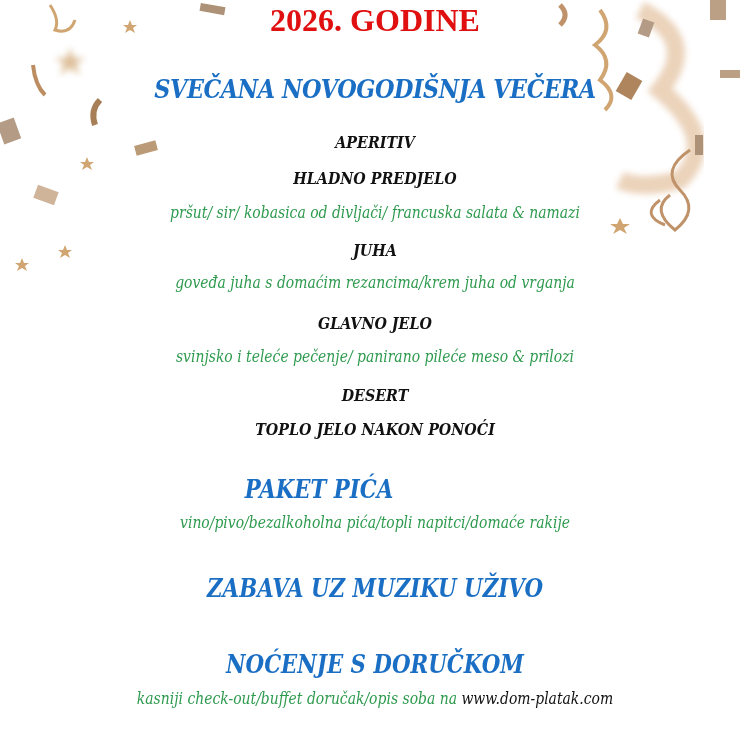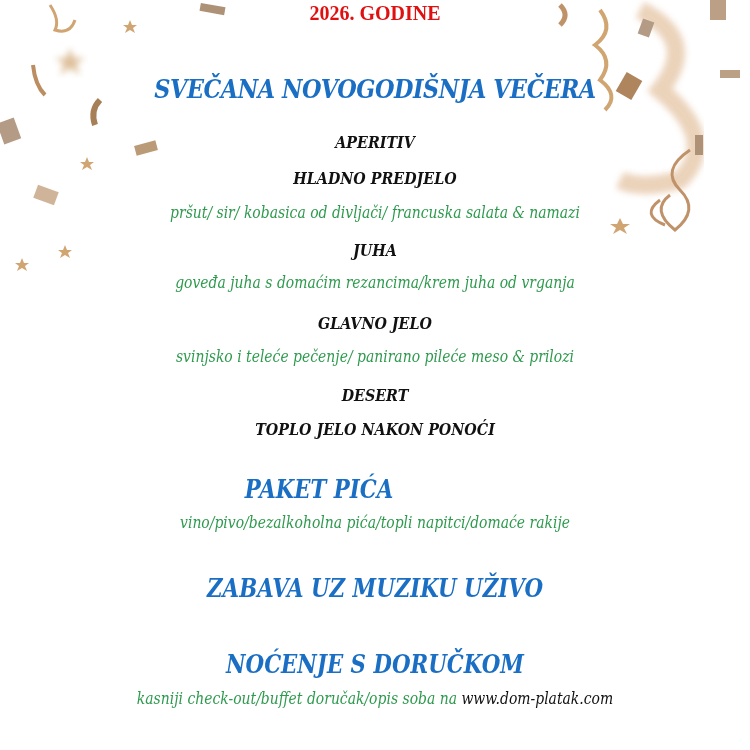--- a/index.html
+++ b/index.html
@@ -1,19 +1,19 @@
 <!DOCTYPE html>
 <html><head>
 <meta charset="utf-8">
 <style>
   html, body { margin:0; padding:0; }
   body { width:750px; height:750px; background:#ffffff; position:relative; overflow:hidden; font-family:"Liberation Serif", serif; }
   .deco { position:absolute; inset:0; pointer-events:none; }
   .line { position:absolute; left:0; width:750px; text-align:center; white-space:nowrap; font-style:italic; }
-  .year { top:2px; font-family:"Liberation Serif", serif; font-weight:bold; color:#e01010; font-size:20px; font-style:normal; left:0; }
+  .year { top:2px; font-family:"Liberation Serif", serif; font-weight:bold; color:#e01010; font-size:32px; font-style:normal; left:0; }
   .title { font-family:"DejaVu Serif", serif; font-weight:bold; color:#1a6fc4; font-size:26px; letter-spacing:-0.5px; transform:scaleX(0.86); }
   .course { font-family:"DejaVu Serif", serif; font-weight:bold; color:#111; font-size:17px; transform:scaleX(0.84); }
   .desc { font-family:"DejaVu Serif", serif; color:#2e9a4e; font-size:17px; transform:scaleX(0.82); }
   .section { font-family:"DejaVu Serif", serif; font-weight:bold; color:#1a6fc4; font-size:26px; transform:scaleX(0.82); }
   .url { color:#111; }
 </style>
 </head>
 <body>
 
 <svg class="deco" width="750" height="750" viewBox="0 0 750 750">

